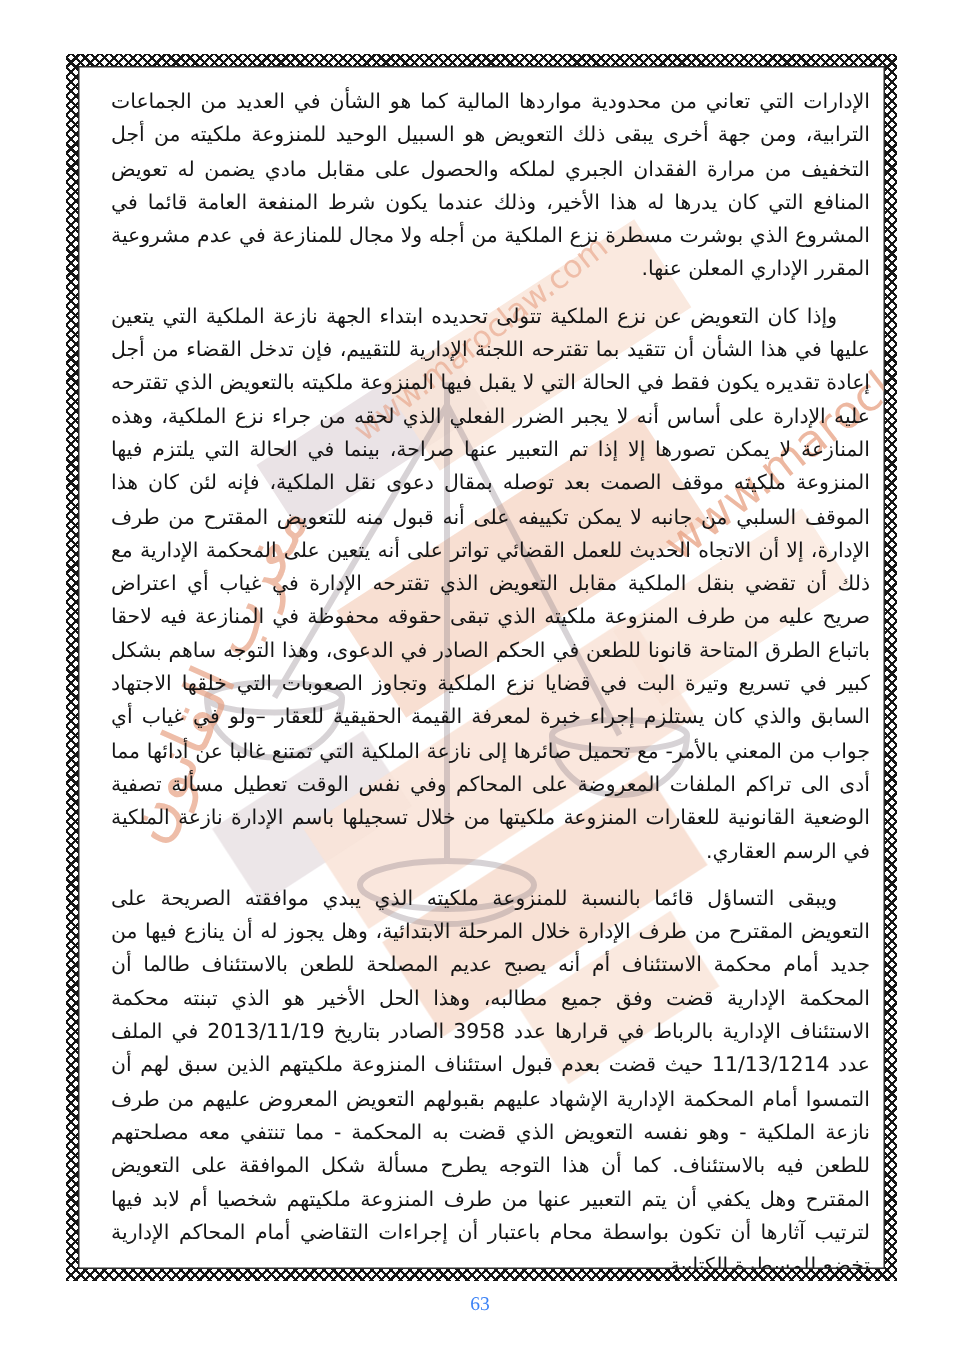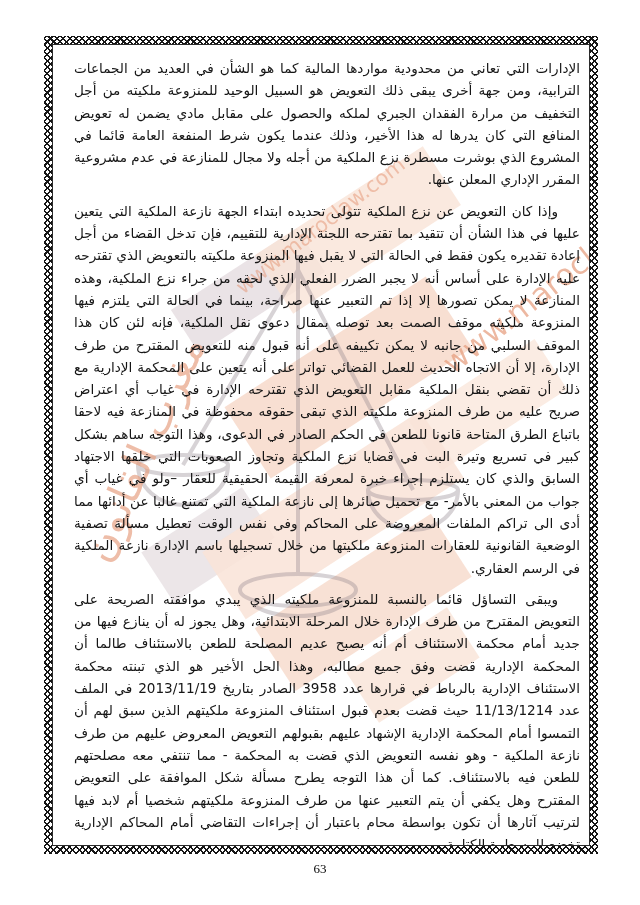--- a/index.html
+++ b/index.html
@@ -53,21 +53,21 @@
   .content p { margin: 0 0 9px 12px; }
   .content p.indent { text-indent: 22px; }
   .page-number {
     position: absolute;
     left: 0;
     top: 861px;
     width: 100%;
     text-align: center;
     font-family: "Liberation Serif", "DejaVu Serif", serif;
     font-size: 13px;
-    color: #000000;
+    color: #3b82f6;
   }
 </style>
 </head>
 <body>
 
 <div class="page">
 
   <div class="frame">
     <div class="frame-inner">
 

